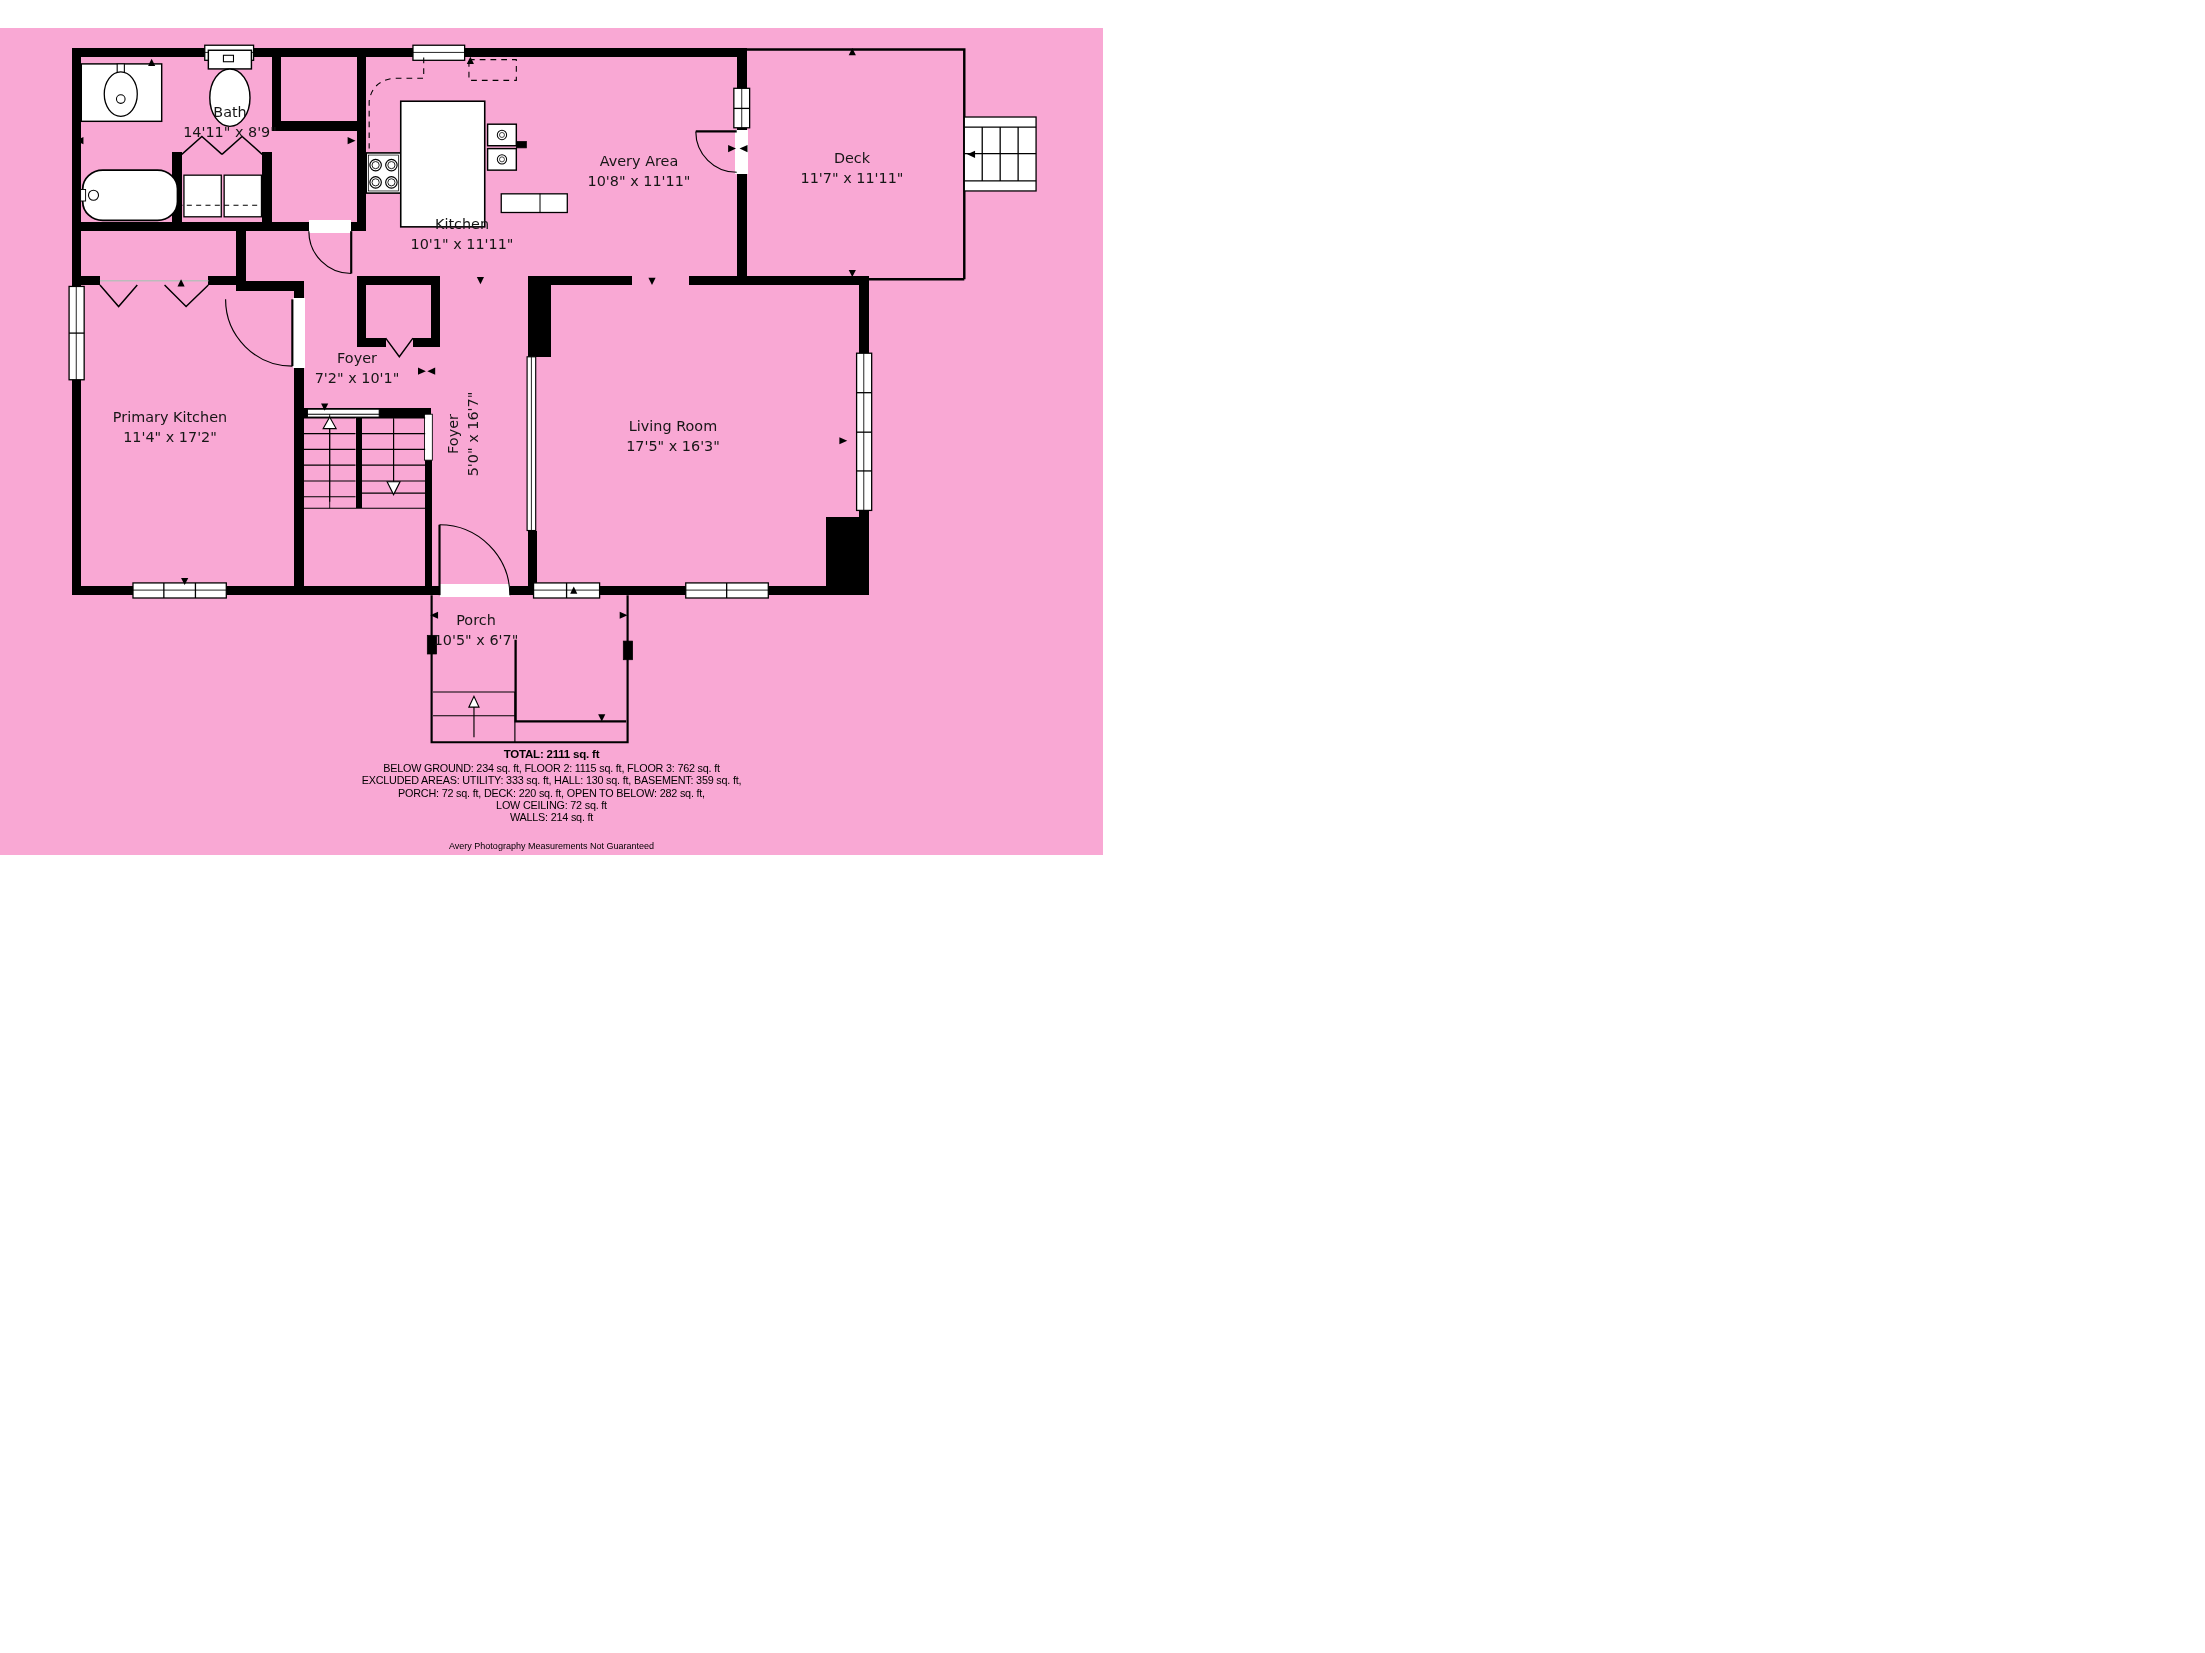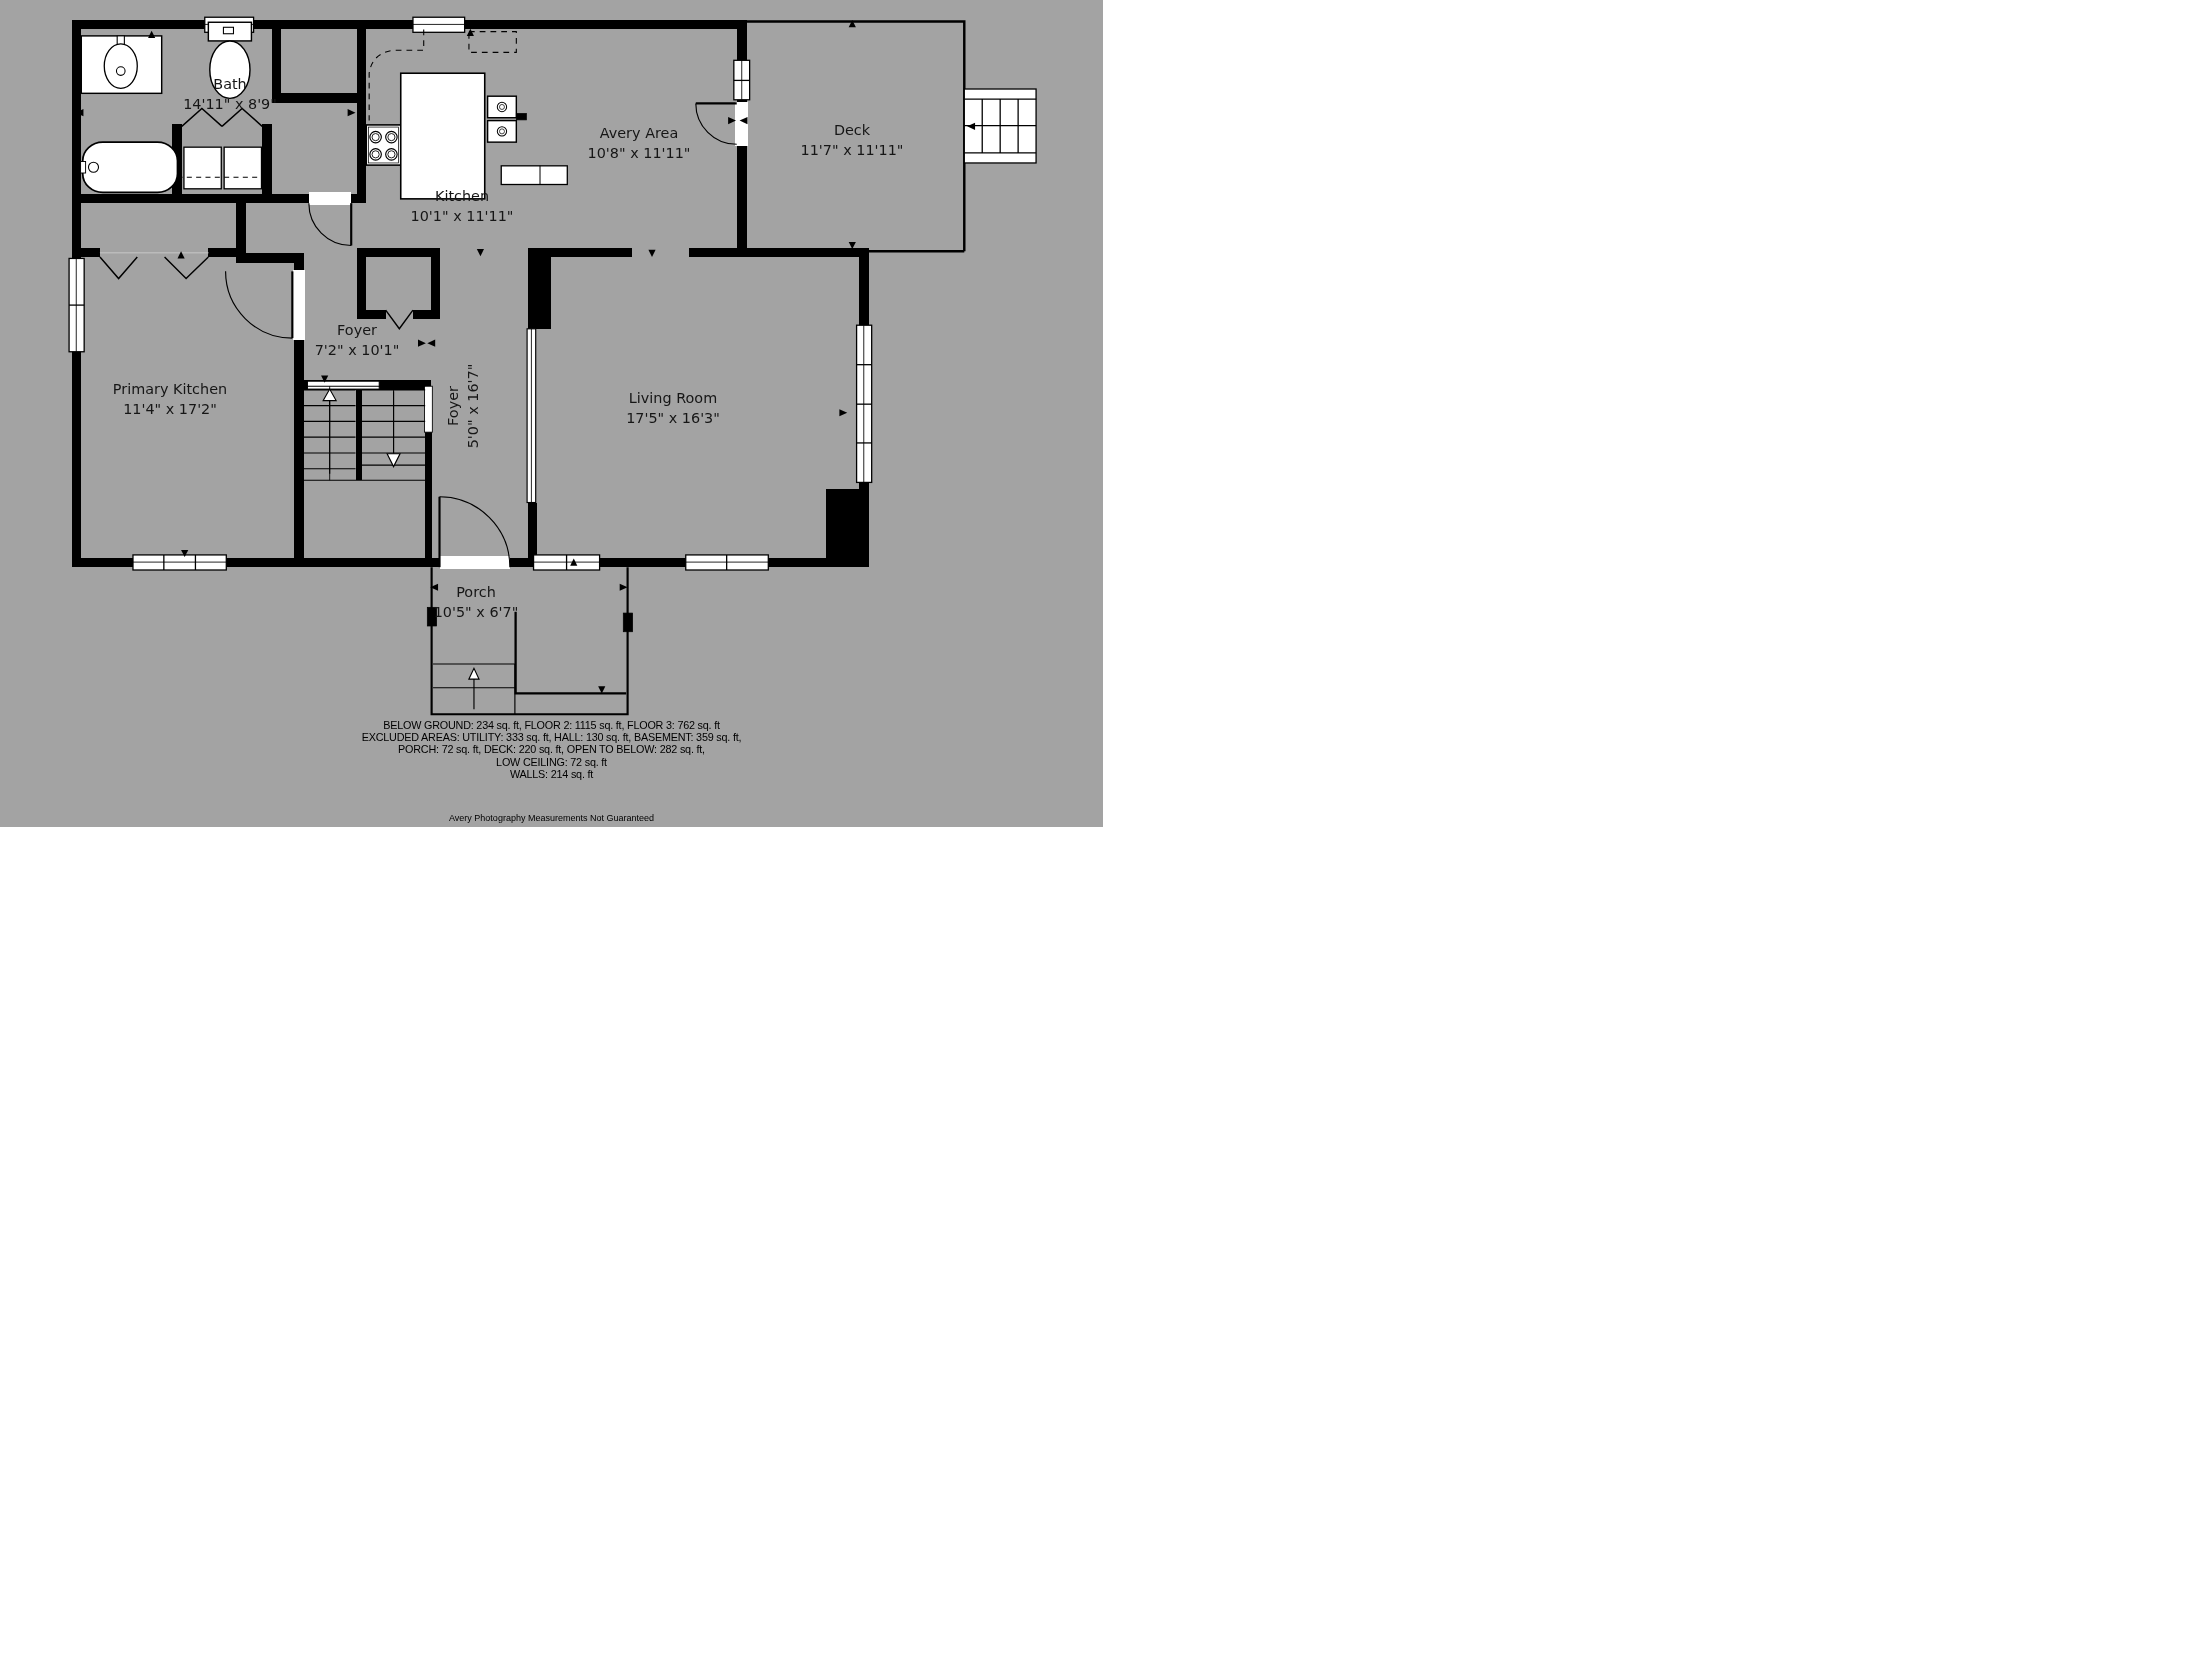--- a/index.html
+++ b/index.html
@@ -1,17 +1,17 @@
 <!DOCTYPE html>
 <html style="font-size:11.5px"><head>
 <meta charset="utf-8">
 <style>
   html,body{margin:0;padding:0;background:#fff;}
-  #stage{position:relative;width:1103px;height:827px;background:#a3a3a3;overflow:hidden;
-         font-family:"DejaVu Sans",sans-serif;color:#111;}
+  #stage{position:relative;width:1103px;height:827px;background:#f9a8d4;overflow:hidden;
+         font-family:"DejaVu Sans",sans-serif;color:#111;margin-top:28px;}
   #plan-svg{position:absolute;left:0;top:0;}
   .room-label{position:absolute;transform:translate(-50%,-50%);text-align:center;
               font-size:14.4px;line-height:20px;color:#161616;white-space:nowrap;}
   .room-label.rot{transform:translate(-50%,-50%) rotate(-90deg);}
   .summary{position:absolute;left:0;top:719px;width:100%;text-align:center;
            font-family:"Liberation Sans",sans-serif;font-size:10.8px;line-height:12.2px;
            letter-spacing:-0.2px;color:#000;}
   .summary .total{font-size:11.5px;font-weight:bold;line-height:14.4px;margin-bottom:0.7px;}
   .plan-footer{position:absolute;left:0;top:813px;width:100%;text-align:center;
            font-family:Liberation Sans, sans-serif;font-size:9px;color:#000;}
@@ -302,20 +302,21 @@
 <div class="room-label" style="left:673px;top:408px">
   <div>Living Room</div>
   <div>17'5" x 16'3"</div>
 </div>
 <div class="room-label" style="left:476px;top:602px">
   <div>Porch</div>
   <div>10'5" x 6'7"</div>
 </div>
 
 <div class="summary">
+  <div class="total">TOTAL: 2111 sq. ft</div>
   <div>BELOW GROUND: 234 sq. ft, FLOOR 2: 1115 sq. ft, FLOOR 3: 762 sq. ft</div>
   <div>EXCLUDED AREAS: UTILITY: 333 sq. ft, HALL: 130 sq. ft, BASEMENT: 359 sq. ft,</div>
   <div>PORCH: 72 sq. ft, DECK: 220 sq. ft, OPEN TO BELOW: 282 sq. ft,</div>
   <div>LOW CEILING: 72 sq. ft</div>
   <div>WALLS: 214 sq. ft</div>
 </div>
 
 <div class="plan-footer">Avery Photography Measurements Not Guaranteed</div>
 
 </div>

